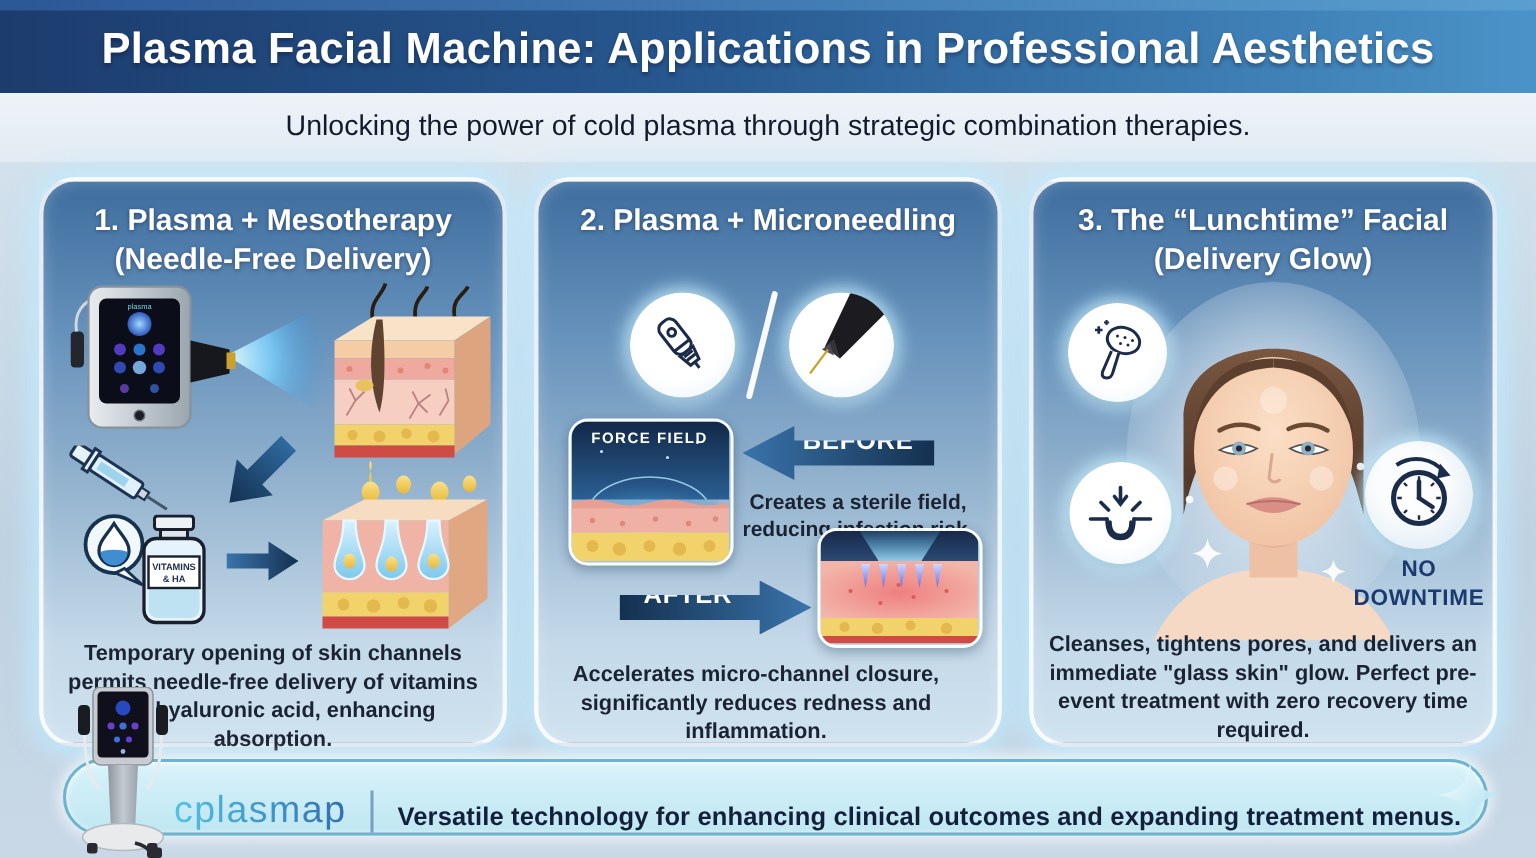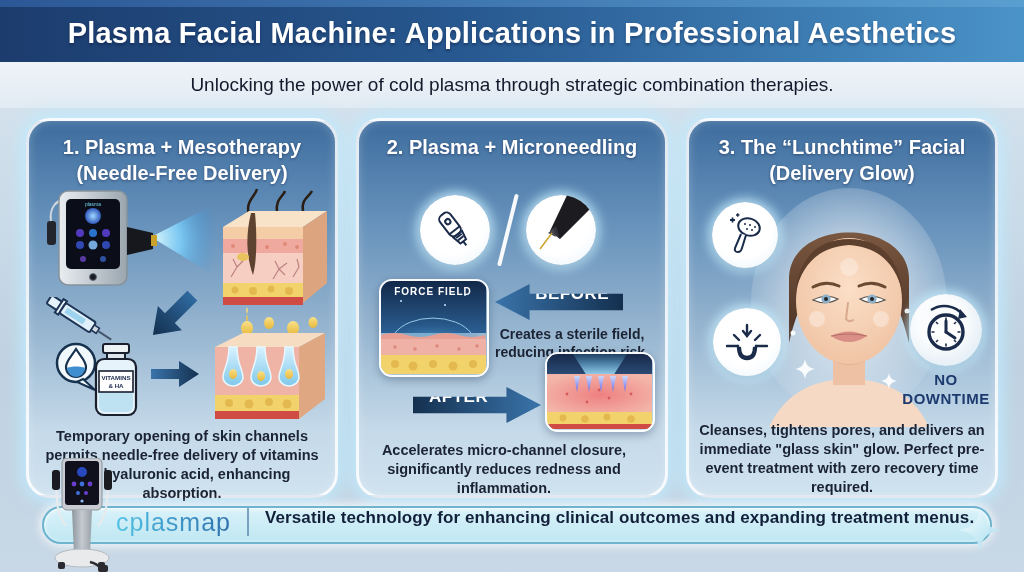--- a/index.html
+++ b/index.html
@@ -89,26 +89,26 @@
     transform:rotate(14deg);
   }
 
   .no-downtime {
     position:absolute; text-align:center; color:#1d3a6e;
     font-size:15px; font-weight:bold; line-height:1.25; letter-spacing:.5px;
   }
 
   
   .footer-bar {
-    position:absolute; left:42px; top:506px; width:950px; height:38px;
+    position:absolute; left:42px; top:506px; width:950px; height:51px;
     border-radius:26px;
     background:linear-gradient(180deg,#d9f2fa,#bfe7f2);
     border:2px solid #6fb4cf;
     box-shadow:0 0 10px 2px rgba(255,255,255,.8), inset 0 1px 4px rgba(255,255,255,.9);
-    display:flex; align-items:flex-start; padding-left:72px;
+    display:flex; align-items:flex-end; padding-left:72px;
   }
   .footer-logo {
     font-size:25px; font-weight:500; letter-spacing:1px; color:#36a8d4;
     background:linear-gradient(90deg,#53c3e3,#2f6fae);
     -webkit-background-clip:text; background-clip:text; -webkit-text-fill-color:transparent;
   }
   .footer-divider { width:2px; height:28px; background:#5d87ad; margin:0 16px; opacity:.75; }
   .footer-tagline { color:#13203a; font-size:17px; font-weight:bold; letter-spacing:.1px; }
 
   .sparkle { position:absolute; z-index:6; }

